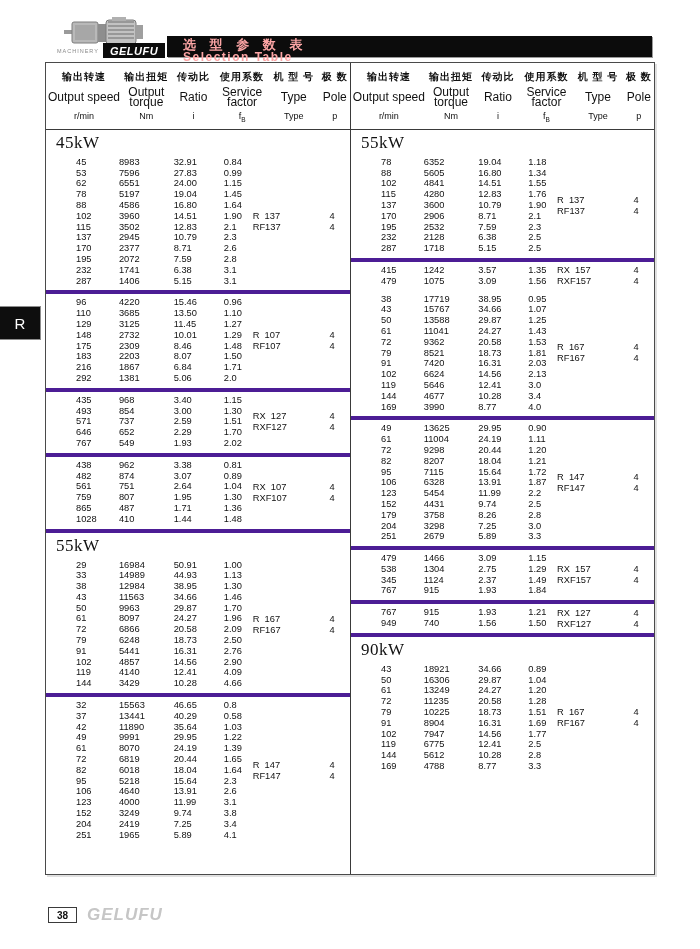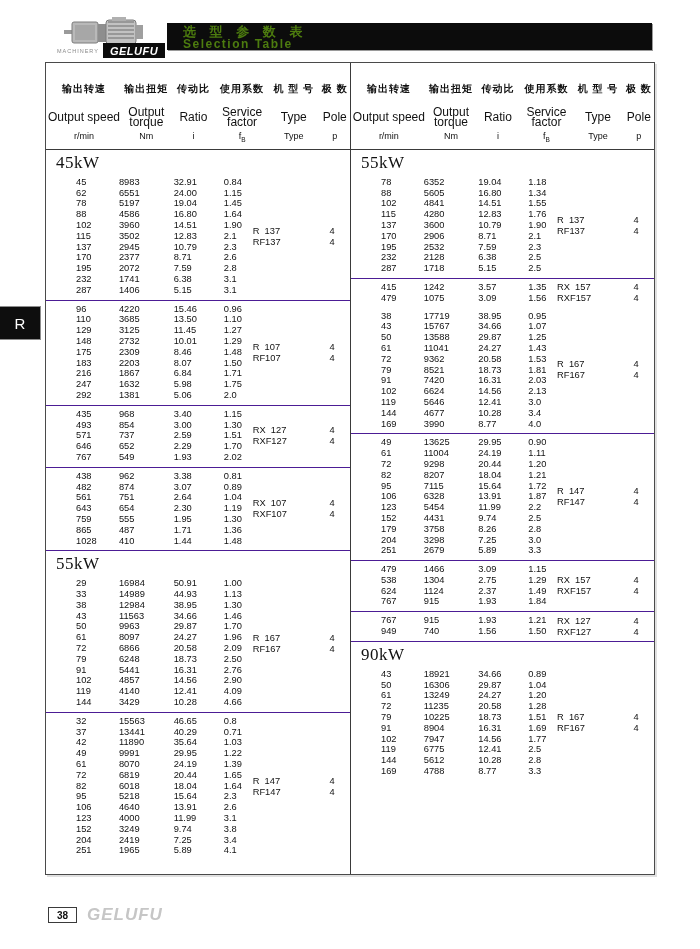--- a/index.html
+++ b/index.html
@@ -6,47 +6,47 @@
   html,body { width:700px; height:949px; background:#ffffff; font-family:"Liberation Sans", sans-serif; color:#111; }
   body { position:relative; overflow:hidden; }
 
   
   .brandzone { position:absolute; left:45px; top:12px; width:610px; height:48px; }
   .machine-art { position:absolute; left:17px; top:4px; width:92px; height:32px; }
   .machinery-label { position:absolute; left:12px; top:36px; font-size:5.5px; color:#8a8a8a; letter-spacing:1px; }
   .gelufu-box { position:absolute; left:58px; top:31px; width:62px; height:15px; background:#0c0c0c; color:#fff;
                 display:flex; align-items:center; justify-content:center; font-weight:bold; font-style:italic;
                 font-size:11px; letter-spacing:0.5px; }
-  .banner { position:absolute; left:122px; top:11px; width:485px; height:27px; background:#0c0c0c; color:#4d7c0f;
+  .banner { position:absolute; left:122px; top:24px; width:485px; height:21px; background:#0c0c0c; color:#fca5a5;
             padding:2px 0 0 16px; box-shadow:1px 1px 0 #9a9a9a; }
   .banner .zh { font-size:13px; font-weight:bold; letter-spacing:5px; line-height:14px; }
   .banner .en { font-size:12px; font-weight:bold; letter-spacing:1.5px; line-height:10px; }
 
   
   .side-tab { position:absolute; left:0; top:306px; width:41px; height:34px; background:#0e0e0e; color:#fff;
               border:1px solid #8d8d8d; border-left:none; display:flex; align-items:center; justify-content:center;
               font-size:15px; }
 
   
   .seltable { position:absolute; left:45px; top:62px; width:610px; height:813px; border:1px solid #4a4a4a;
               box-shadow:2px 2px 0 rgba(0,0,0,0.12); display:flex; overflow:hidden; background:#fff; }
   .half { flex:1 1 50%; display:flex; flex-direction:column; min-width:0; }
   .half.right { border-left:1px solid #3a3a3a; }
 
   .half-header { border-bottom:1px solid #3a3a3a; padding:7px 0 6px 0; }
-  .hrow { display:grid; grid-template-columns:25% 16% 15% 17% 17% 10%; text-align:center;margin-top:12px; }
+  .hrow { display:grid; grid-template-columns:25% 16% 15% 17% 17% 10%; text-align:center; }
   .hrow.zh { font-weight:bold; font-size:10px; letter-spacing:1px; margin-bottom:4px; }
   .hrow.en { font-size:12px; line-height:9.5px; margin-bottom:4px; align-items:center; }
   .hrow.unit { font-size:9px; margin-top:2px; }
   .hrow .hc { padding:0 1px; }
   sub { font-size:6.5px; }
 
   .half-body { flex:1; display:flex; flex-direction:column; }
   .section-title { font-family:"Liberation Serif", serif; font-size:17px; padding:3px 0 1px 10px; letter-spacing:0.5px; }
-  .rule-top { border-top:1px solid #4c1d95; }
+  .rule-top { border-top:4px solid #4c1d95; }
   .group { position:relative; padding:3px 0 4px 0; }
   .drow { display:grid; grid-template-columns:24% 18% 16.5% 14.5% auto; font-size:9.3px; line-height:10.8px; }
   .drow .c { text-align:left; white-space:nowrap; }
   .drow .c0 { padding-left:30px; }
   .typeblock { position:absolute; left:68%; right:2%; top:50%; transform:translateY(-50%); }
   .typeline { display:flex; justify-content:space-between; font-size:9.3px; line-height:11px; }
   .tname { white-space:pre; }
   .tpole { width:26%; text-align:center; }
 
   
@@ -110,20 +110,26 @@
     <div class="half-body">
         <div class="section-title">45kW</div>
         <div class="group">
           <div class="drow">
             <span class="c c0">45</span>
             <span class="c c1">8983</span>
             <span class="c c2">32.91</span>
             <span class="c c3">0.84</span>
           </div>
           <div class="drow">
+            <span class="c c0">53</span>
+            <span class="c c1">7596</span>
+            <span class="c c2">27.83</span>
+            <span class="c c3">0.99</span>
+          </div>
+          <div class="drow">
             <span class="c c0">62</span>
             <span class="c c1">6551</span>
             <span class="c c2">24.00</span>
             <span class="c c3">1.15</span>
           </div>
           <div class="drow">
             <span class="c c0">78</span>
             <span class="c c1">5197</span>
             <span class="c c2">19.04</span>
             <span class="c c3">1.45</span>
@@ -224,26 +230,20 @@
             <span class="c c2">8.07</span>
             <span class="c c3">1.50</span>
           </div>
           <div class="drow">
             <span class="c c0">216</span>
             <span class="c c1">1867</span>
             <span class="c c2">6.84</span>
             <span class="c c3">1.71</span>
           </div>
           <div class="drow">
-            <span class="c c0">247</span>
-            <span class="c c1">1632</span>
-            <span class="c c2">5.98</span>
-            <span class="c c3">1.75</span>
-          </div>
-          <div class="drow">
             <span class="c c0">292</span>
             <span class="c c1">1381</span>
             <span class="c c2">5.06</span>
             <span class="c c3">2.0</span>
           </div>
           <div class="typeblock">
             <div class="typeline">
               <span class="tname">R  107</span>
               <span class="tpole">4</span>
             </div>
@@ -308,28 +308,22 @@
             <span class="c c2">3.07</span>
             <span class="c c3">0.89</span>
           </div>
           <div class="drow">
             <span class="c c0">561</span>
             <span class="c c1">751</span>
             <span class="c c2">2.64</span>
             <span class="c c3">1.04</span>
           </div>
           <div class="drow">
-            <span class="c c0">643</span>
-            <span class="c c1">654</span>
-            <span class="c c2">2.30</span>
-            <span class="c c3">1.19</span>
-          </div>
-          <div class="drow">
             <span class="c c0">759</span>
-            <span class="c c1">555</span>
+            <span class="c c1">807</span>
             <span class="c c2">1.95</span>
             <span class="c c3">1.30</span>
           </div>
           <div class="drow">
             <span class="c c0">865</span>
             <span class="c c1">487</span>
             <span class="c c2">1.71</span>
             <span class="c c3">1.36</span>
           </div>
           <div class="drow">
@@ -438,21 +432,21 @@
           <div class="drow">
             <span class="c c0">32</span>
             <span class="c c1">15563</span>
             <span class="c c2">46.65</span>
             <span class="c c3">0.8</span>
           </div>
           <div class="drow">
             <span class="c c0">37</span>
             <span class="c c1">13441</span>
             <span class="c c2">40.29</span>
-            <span class="c c3">0.71</span>
+            <span class="c c3">0.58</span>
           </div>
           <div class="drow">
             <span class="c c0">42</span>
             <span class="c c1">11890</span>
             <span class="c c2">35.64</span>
             <span class="c c3">1.03</span>
           </div>
           <div class="drow">
             <span class="c c0">49</span>
             <span class="c c1">9991</span>
@@ -808,21 +802,21 @@
             <span class="c c2">3.09</span>
             <span class="c c3">1.15</span>
           </div>
           <div class="drow">
             <span class="c c0">538</span>
             <span class="c c1">1304</span>
             <span class="c c2">2.75</span>
             <span class="c c3">1.29</span>
           </div>
           <div class="drow">
-            <span class="c c0">624</span>
+            <span class="c c0">345</span>
             <span class="c c1">1124</span>
             <span class="c c2">2.37</span>
             <span class="c c3">1.49</span>
           </div>
           <div class="drow">
             <span class="c c0">767</span>
             <span class="c c1">915</span>
             <span class="c c2">1.93</span>
             <span class="c c3">1.84</span>
           </div>

